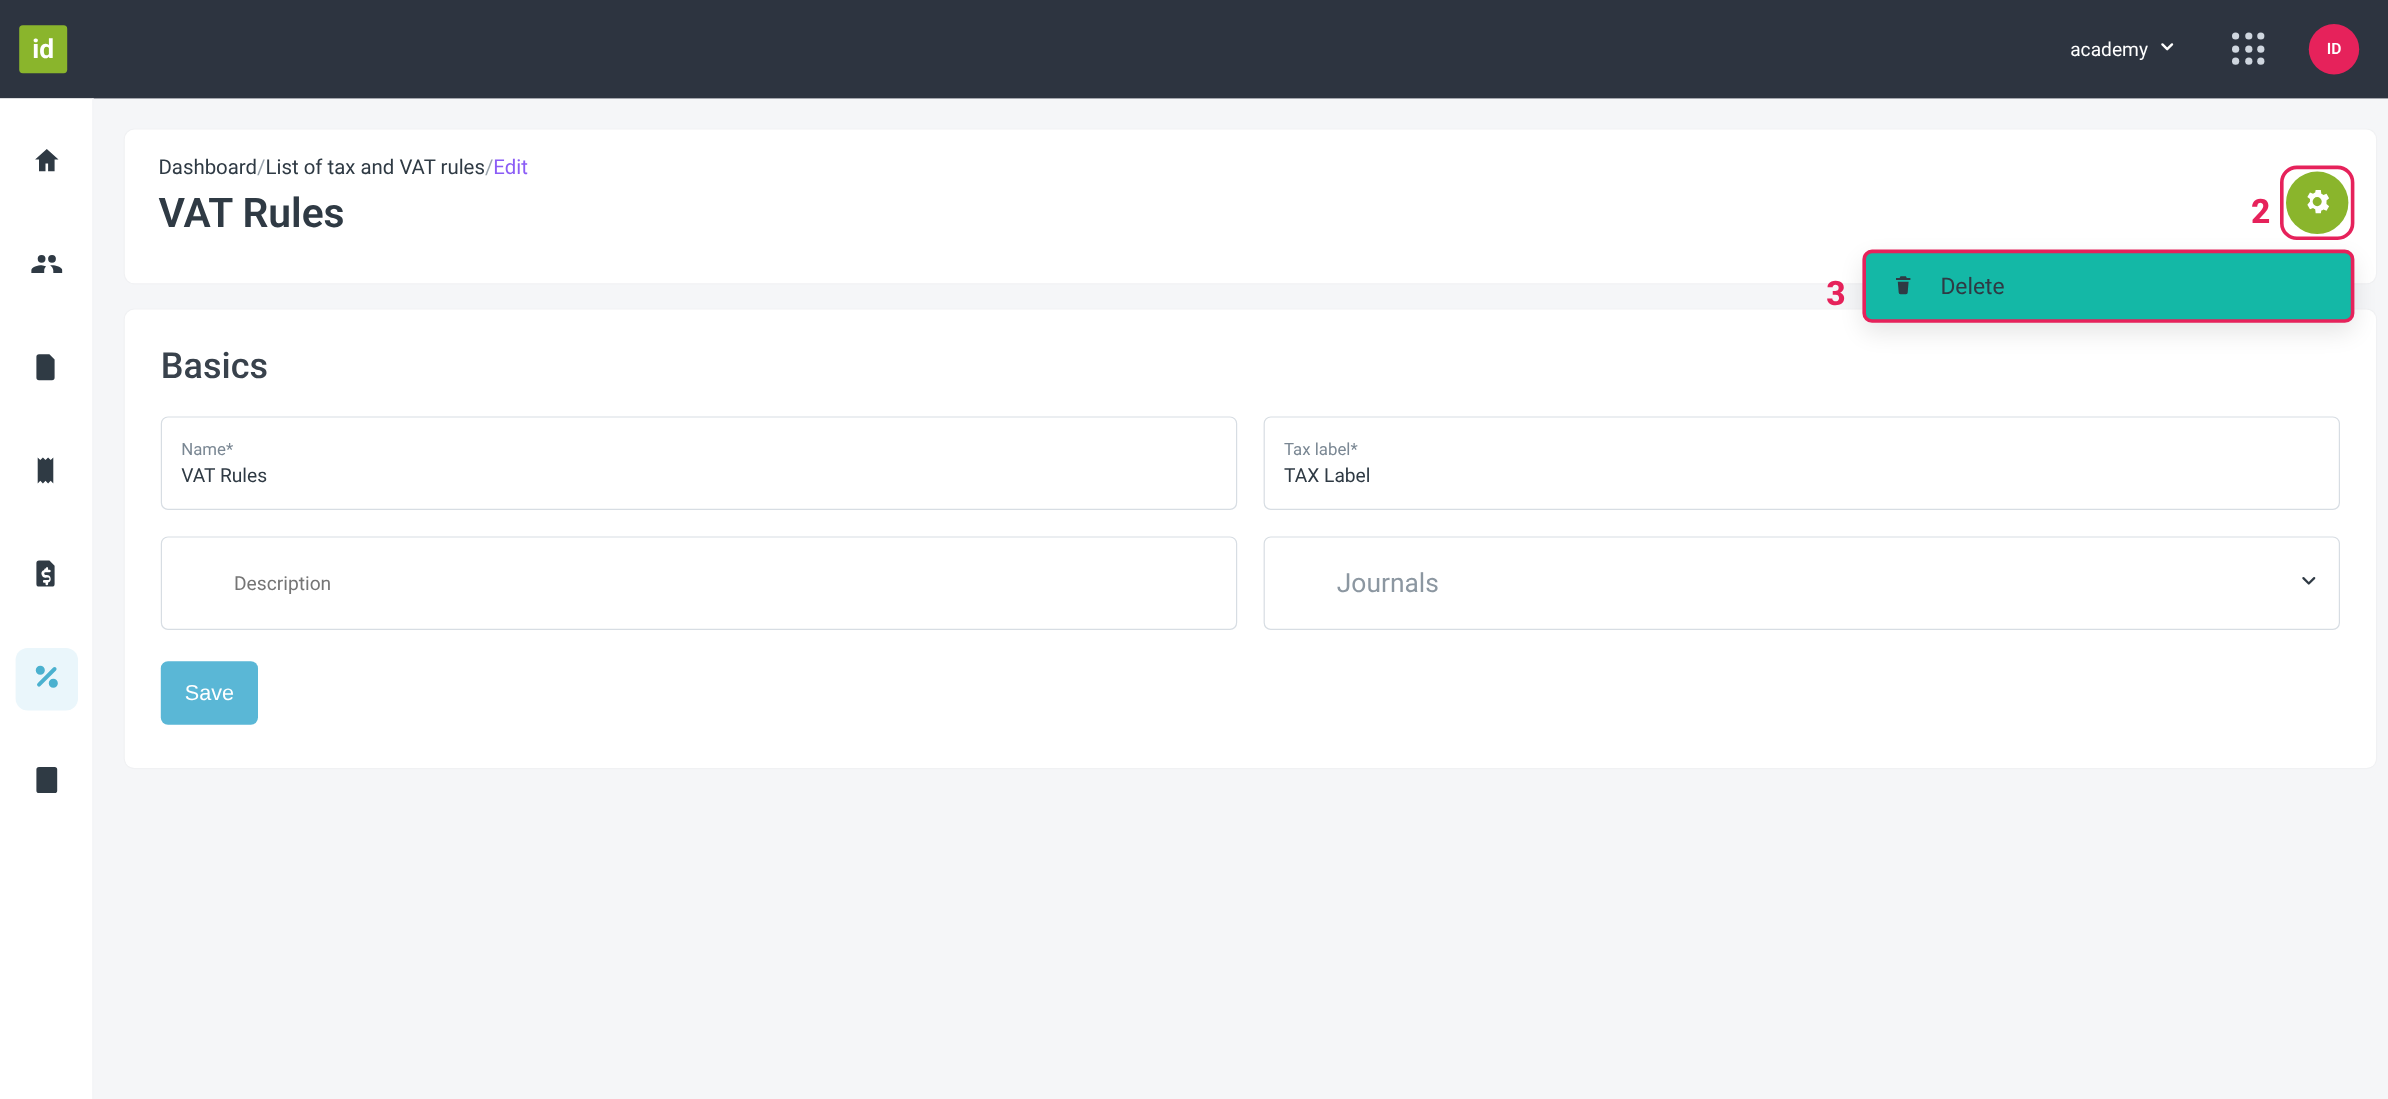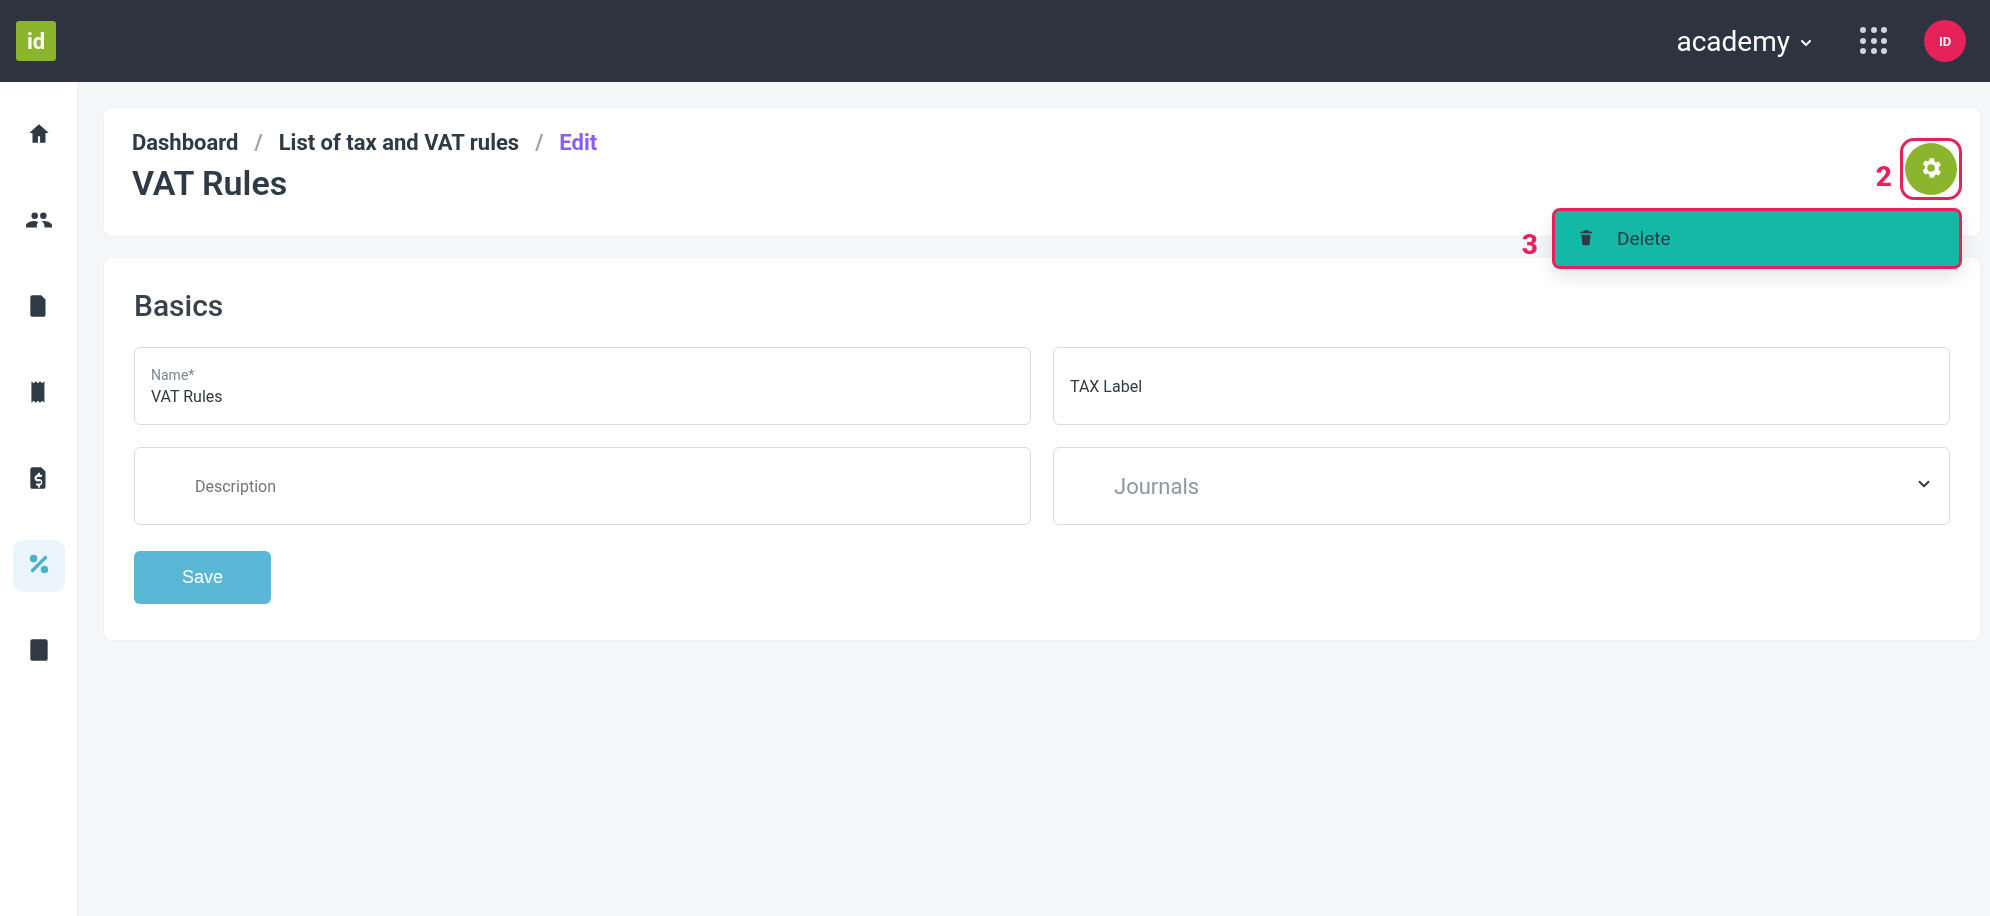--- a/index.html
+++ b/index.html
@@ -23,21 +23,21 @@
       width: 40px; height: 40px;
       background: #8ab52c;
       border-radius: 3px;
       display: flex; align-items: center; justify-content: center;
       color: #fff; font-weight: 700; font-size: 22px;
       letter-spacing: 0;
     }
     .topbar .spacer { flex: 1; }
     .academy-chip {
       display: flex; align-items: center; gap: 8px;
-      color: #fff; font-size: 28px; cursor: pointer;
+      color: #fff; font-size: 16px; cursor: pointer;
       padding: 6px 10px;
     }
     .apps-grid {
       width: 28px; height: 28px;
       display: grid; grid-template-columns: repeat(3, 1fr); grid-template-rows: repeat(3, 1fr);
       gap: 4px; cursor: pointer;
     }
     .apps-grid span { width: 6px; height: 6px; background: #cfd6df; border-radius: 50%; }
     .avatar {
       width: 42px; height: 42px; border-radius: 50%;
@@ -59,21 +59,21 @@
       color: #2f3a44; cursor: pointer;
     }
     .sb-item.active { background: #eaf6fb; color: #4bb1cf; }
     .sb-item svg { width: 26px; height: 26px; }
 
     .content { flex: 1; padding: 26px; padding-left: 26px; padding-right: 10px; padding-bottom: 40px; }
 
     .card { background: #fff; border-radius: 8px; box-shadow: 0 0 0 1px rgba(0,0,0,0.02); }
 
     .header-card { position: relative; padding: 22px 28px 24px 28px; min-height: 128px; }
-    .breadcrumb { display: flex; align-items: center; gap: 16px; color: #2f3a44; font-size: 22px; font-weight: bold; }
+    .breadcrumb { display: flex; align-items: center; color: #2f3a44; font-size: 17px; }
     .breadcrumb .sep { color: #9aa4ad; }
     .breadcrumb .muted { color: #8b5cf6; }
     .breadcrumb a { color: #2f3a44; text-decoration: none; }
     .page-title { margin-top: 8px; font-size: 34px; font-weight: 600; color: #2f3a44; }
 
     
     .gear-wrap {
       position: absolute; top: 30px; right: 18px;
       width: 62px; height: 62px;
       border: 3px solid #e6225b; border-radius: 14px;
@@ -106,21 +106,21 @@
 
     .form-grid { display: grid; grid-template-columns: 1fr 1fr; gap: 22px; }
     .field { position: relative; border: 1px solid #d7dde3; border-radius: 6px; padding: 10px 16px 10px 16px; min-height: 78px; display: flex; flex-direction: column; justify-content: center; }
     .field .float-label { font-size: 14px; color: #7a8793; margin-bottom: 4px; }
     .field .value { font-size: 22px; color: #2f3a44; border: none; outline: none; font: inherit; width: 100%; background: transparent; }
     .placeholder { color: #8c97a1; font-size: 22px; margin-left: 44px; }
     .select-chevron { position: absolute; right: 16px; top: 50%; transform: translateY(-50%); color: #2f3a44; }
 
     .save-btn {
       margin-top: 26px; background: #5ab7d6; color: #fff;
-      border: none; border-radius: 6px; padding: 16px 48px;
+      border: none; border-radius: 6px; padding: 16px 20px;
       font-size: 18px; cursor: pointer;
     }
   </style>
 </head>
 <body>
 
 <div class="topbar">
   <div class="logo">id</div>
   <div class="spacer"></div>
   <div class="academy-chip">
@@ -235,20 +235,21 @@
 
     <section class="card basics-card">
       <h2 class="basics-title">Basics</h2>
 
       <div class="form-grid">
         <div class="field">
           <span class="float-label">Name*</span>
           <input class="value" value="VAT Rules" style="">
         </div>
         <div class="field">
+          <span class="float-label">Tax label*</span>
           <input class="value" value="TAX Label" style="">
         </div>
         <div class="field">
           <input class="value placeholder" style="color: rgb(140, 151, 161);" placeholder="Description">
         </div>
         <div class="field">
           <span class="placeholder">Journals</span>
           <span class="select-chevron">
             <svg width="18" height="18" viewBox="0 0 24 24" fill="none" stroke="#2f3a44" stroke-width="2.5" stroke-linecap="round" stroke-linejoin="round">
                 <polyline points="6 9 12 15 18 9"></polyline>

